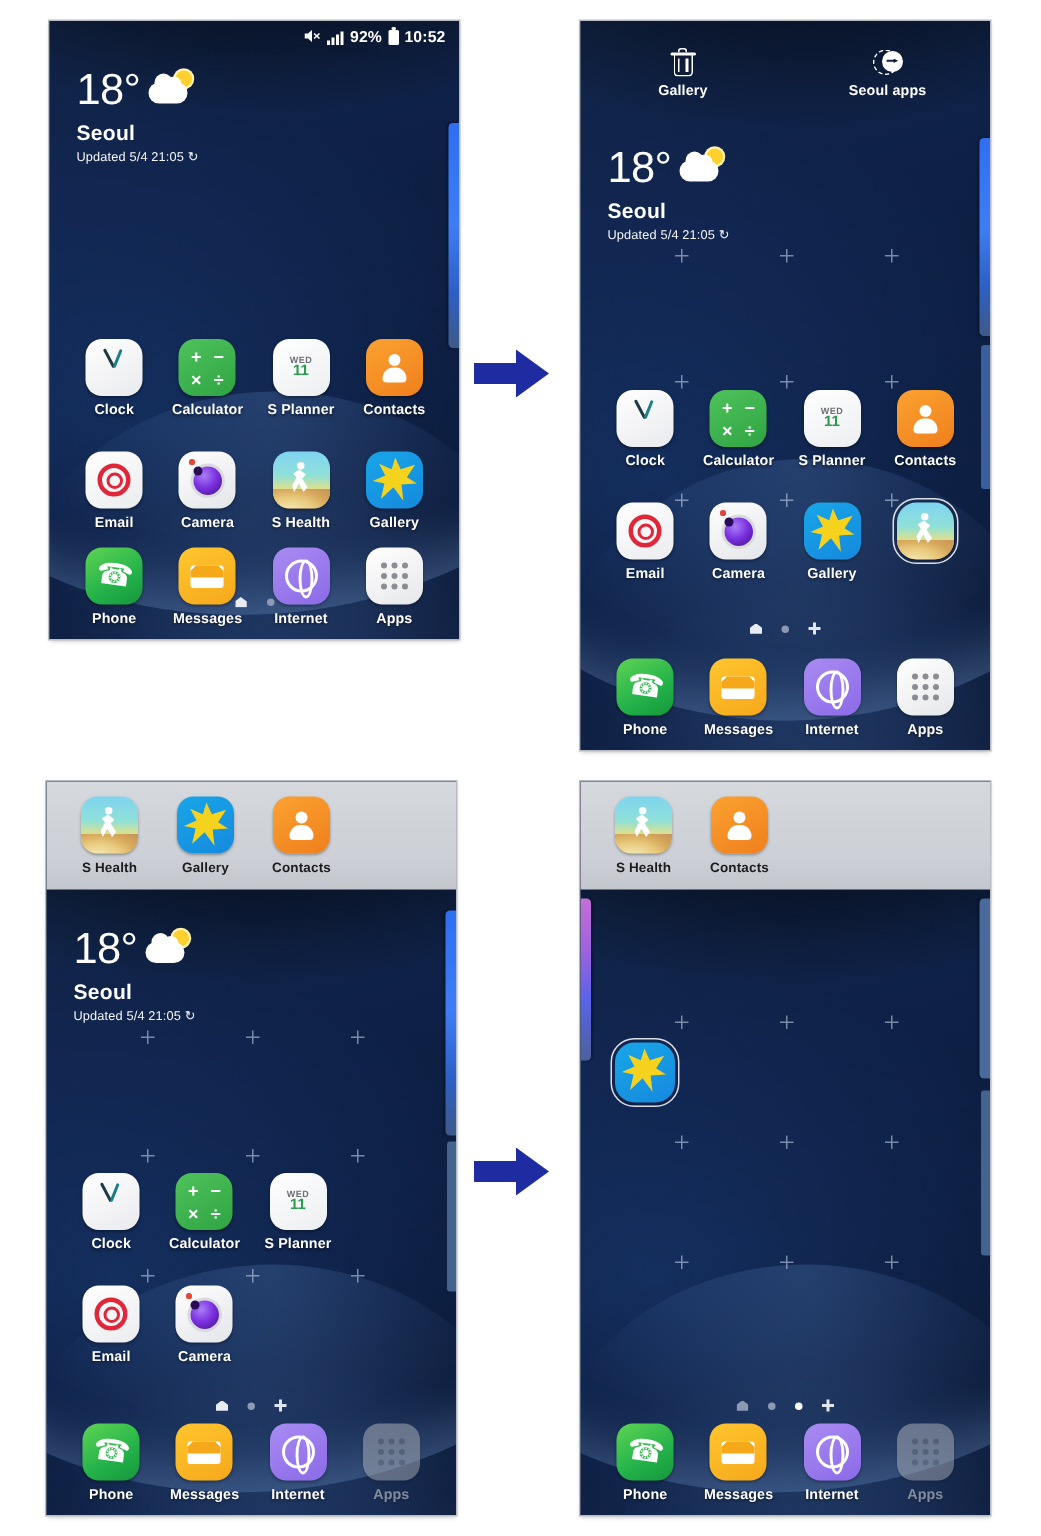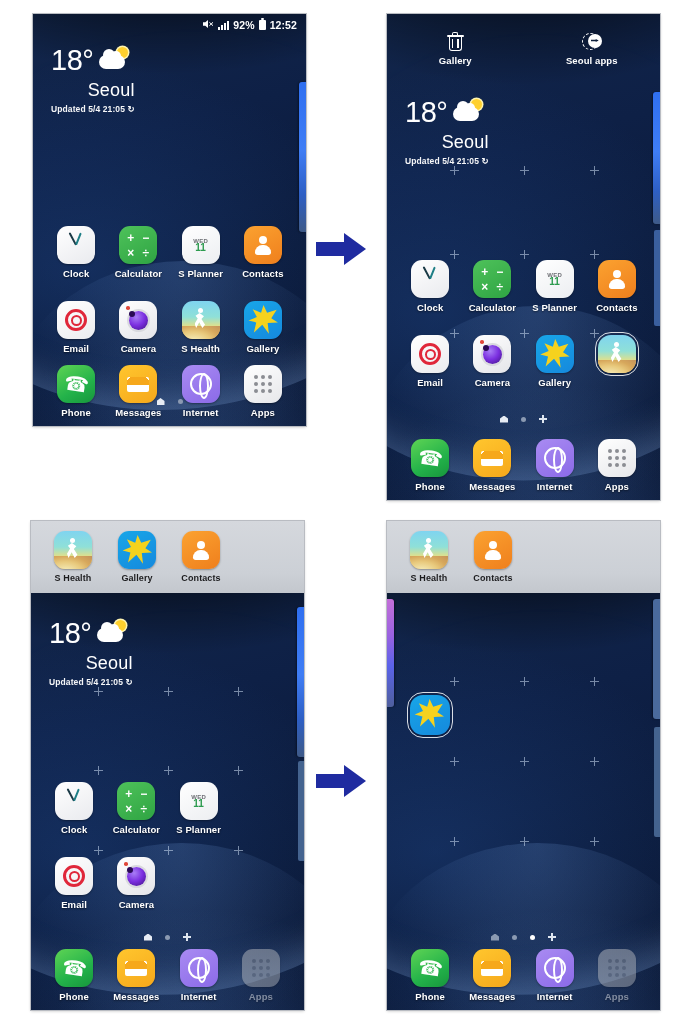--- a/index.html
+++ b/index.html
@@ -82,22 +82,22 @@
   .sig i { display:block; width:2px; background:#fff; }
   .sig i:nth-child(1){height:3px} .sig i:nth-child(2){height:5px}
   .sig i:nth-child(3){height:7px} .sig i:nth-child(4){height:9px}
   .batt { display:inline-block; width:7px; height:10px; background:#fff; border-radius:1px; position:relative;}
   .batt::after{content:"";position:absolute;top:-2px;left:2px;width:3px;height:2px;background:#fff;border-radius:1px;}
 
   
   .weather { position:absolute; left:18px; color:#fff; }
   .w-top { display:flex; align-items:flex-start; gap:6px; }
   .w-temp { font-size:29px; font-weight:300; line-height:1; letter-spacing:-.5px; }
-  .w-city { font-size:18px; font-weight:normal; margin-top:5px; letter-spacing:.2px;text-align:right;}
-  .w-upd { font-size:8.5px; font-weight:bold; margin-top:3px; opacity:.96; letter-spacing:.1px;}
+  .w-city { font-size:14px; font-weight:bold; margin-top:5px; letter-spacing:.2px;}
+  .w-upd { font-size:8.5px; font-weight:normal; margin-top:3px; opacity:.96; letter-spacing:.1px;}
   .w-icon { position:relative; width:30px; height:24px; margin-top:1px;}
   .w-sun { position:absolute; right:1px; top:0px; width:11px; height:11px; border-radius:50%;
            background:#ffd02e; box-shadow:0 0 0 1.5px #fff4b0; }
   .w-cloud { position:absolute; left:0; bottom:2px; width:26px; height:14px; background:#fff;
              border-radius:8px; }
   .w-cloud::before{content:"";position:absolute;left:4px;top:-6px;width:12px;height:12px;background:#fff;border-radius:50%;}
   .w-cloud::after{content:"";position:absolute;left:12px;top:-4px;width:10px;height:10px;background:#fff;border-radius:50%;}
 
   
   .plusgrid { position:absolute; left:0; right:0; pointer-events:none; }
@@ -239,21 +239,21 @@
           </svg>
       </span>
       <span class="sig">
           <i></i>
           <i></i>
           <i></i>
           <i></i>
         </span>
       <span>92%</span>
       <span class="batt"></span>
-      <span>12:52</span>
+      <span>10:52</span>
     </div>
 
     <div class="weather" style="top:32px">
       <div class="w-top">
         <div class="w-temp">18°</div>
         <div class="w-icon">
           <div class="w-sun"></div>
             <div class="w-cloud"></div>
         </div>
       </div>

